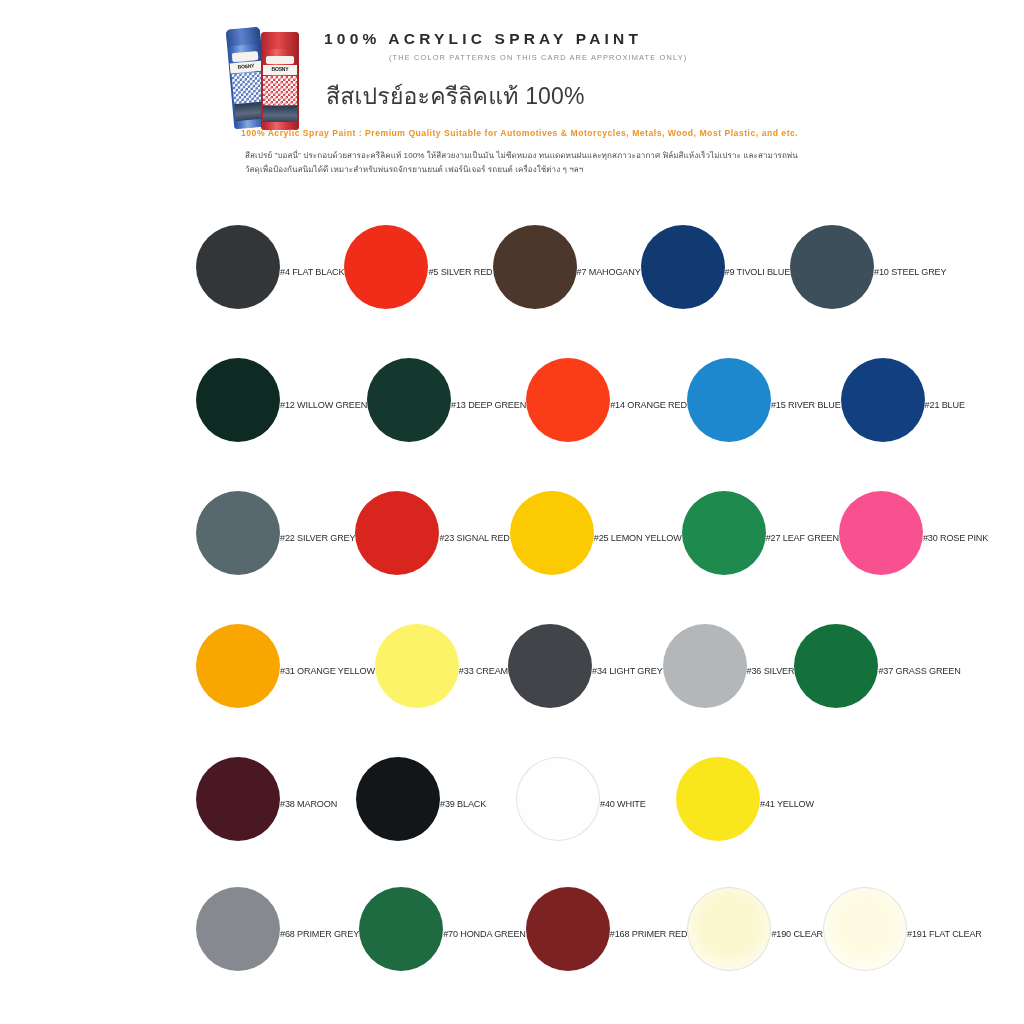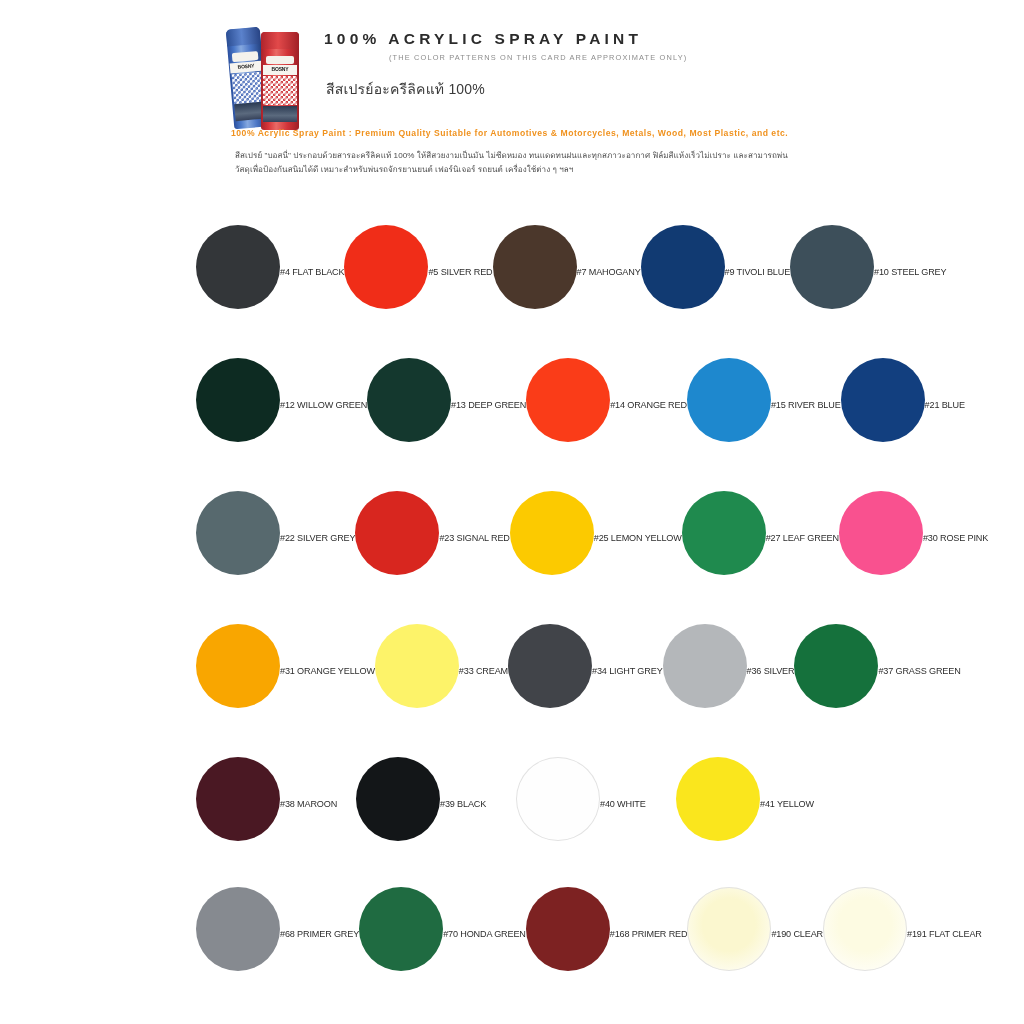--- a/index.html
+++ b/index.html
@@ -144,32 +144,32 @@
     font-size: 7.4px;
     letter-spacing: 1.15px;
     color: #8c8c8c;
     margin-top: 5px;
     margin-left: 28px;
     white-space: nowrap;
     padding-left: 37px;
   }
 
   .title-th {
-    font-size: 14px;
+    font-size: 23px;
     color: #3a3a3a;
     margin-top: 16px;
     margin-left: 2px;
     letter-spacing: 0.2px;
     white-space: nowrap;
   }
 
   
   .desc {
     position: absolute;
-    left: 231px;
+    left: 241px;
     top: 126px;
     width: 566px;
   }
 
   .desc-en {
     font-size: 8.6px;
     font-weight: bold;
     color: #f0921e;
     letter-spacing: 0.52px;
     line-height: 1.68;

